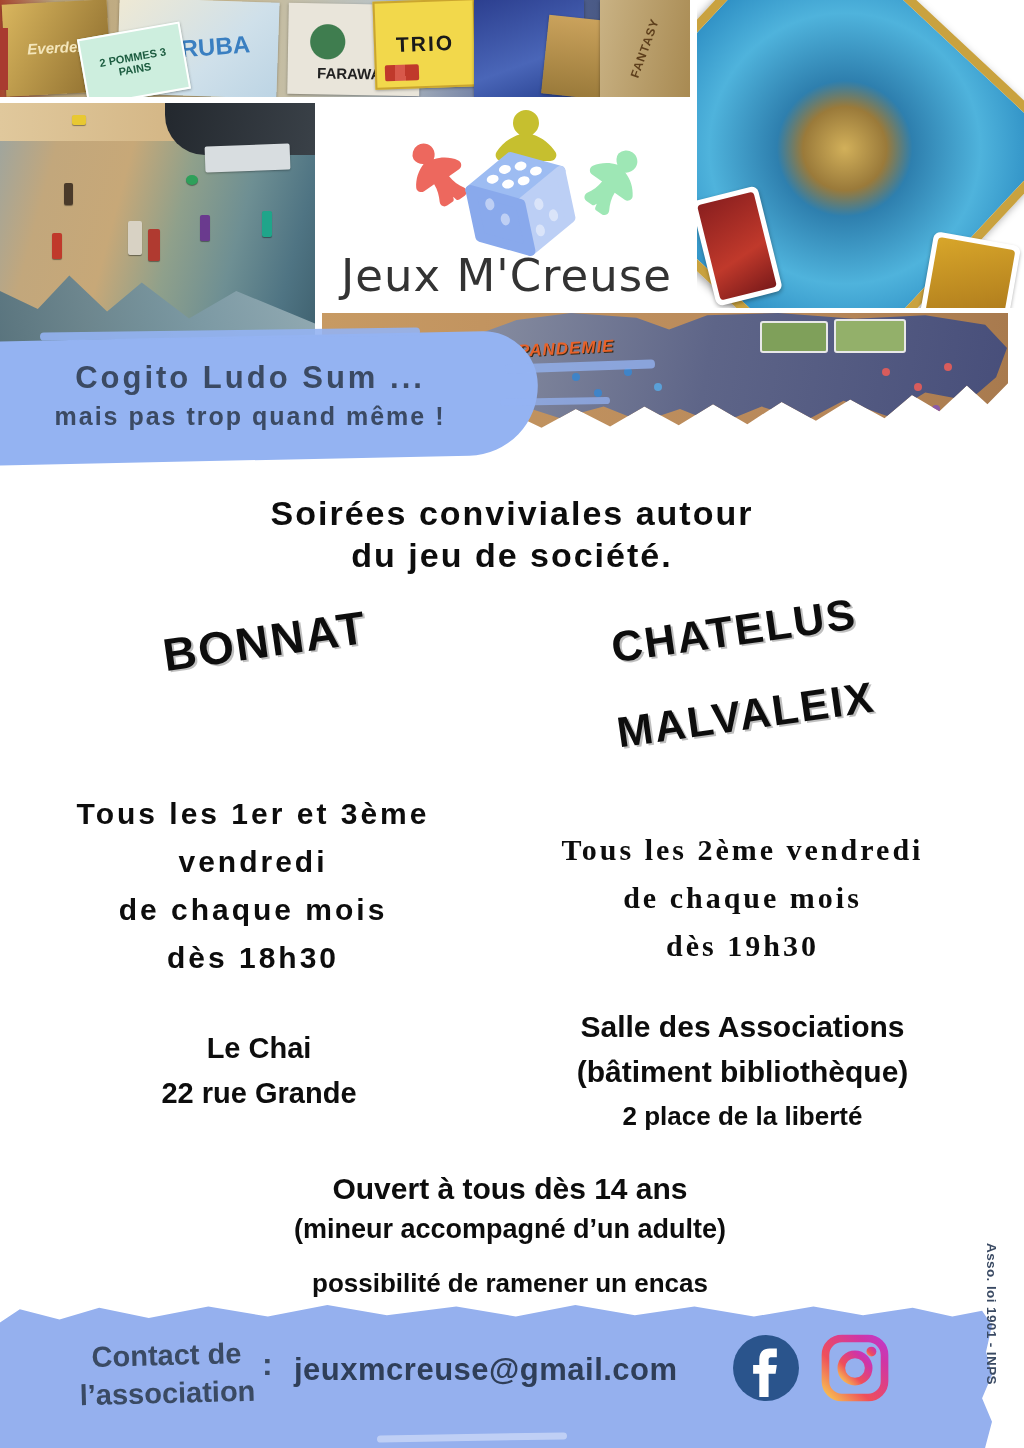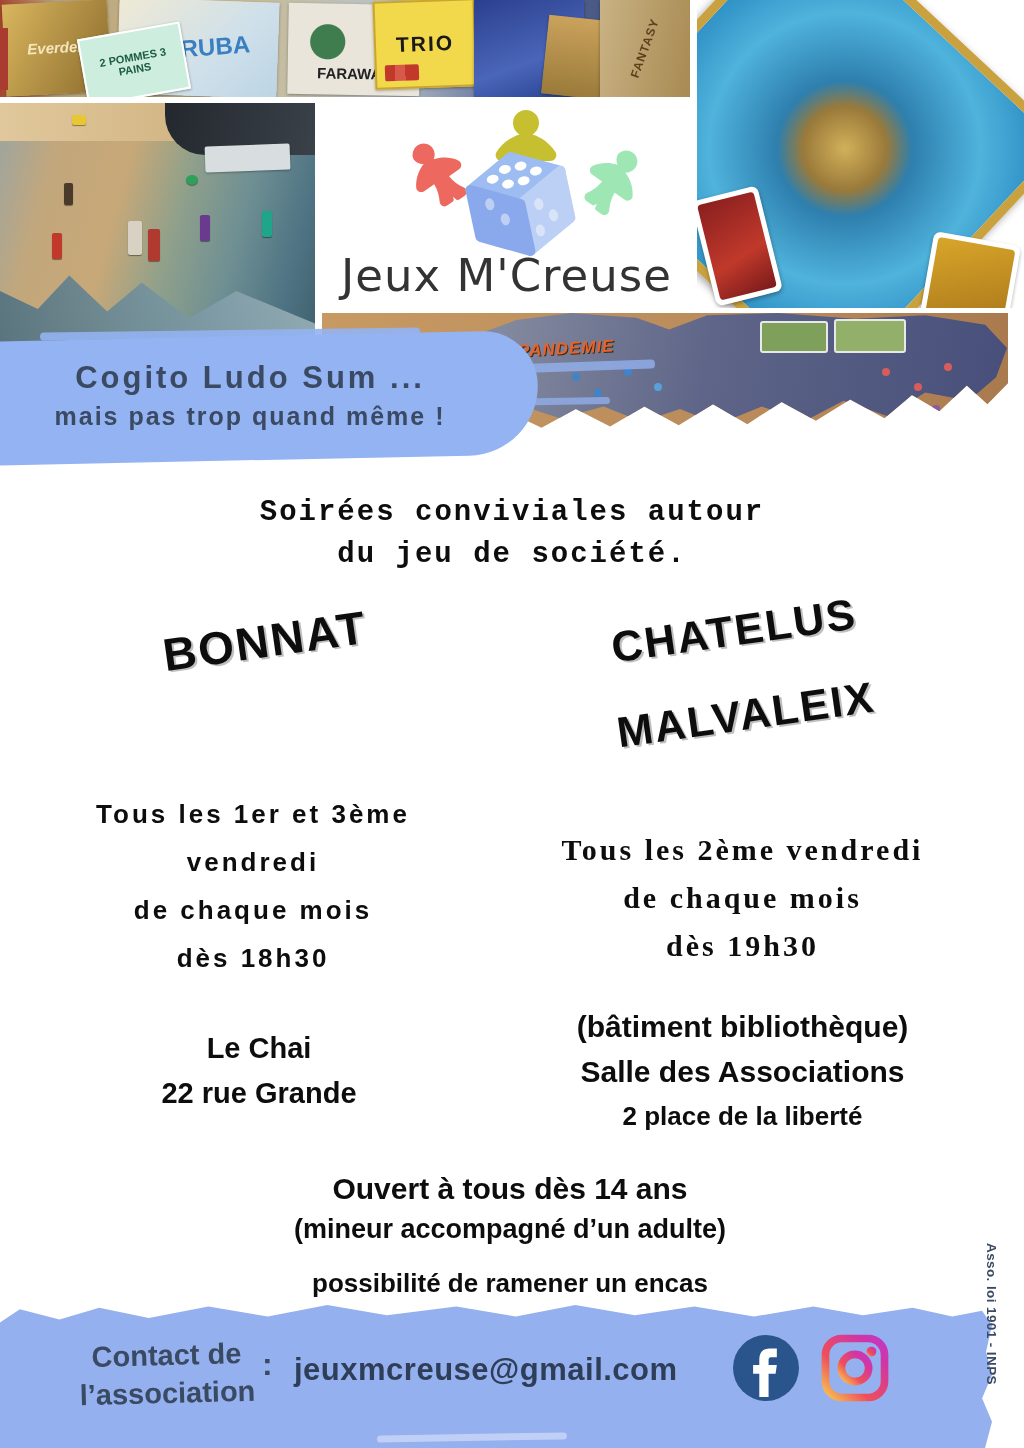--- a/index.html
+++ b/index.html
@@ -49,26 +49,26 @@
     border-radius:16px 70px 90px 22px;transform:rotate(-1.2deg);}
   .streak{position:absolute;background:rgba(148,179,242,.9);border-radius:4px;}
   .tagline1{left:0;top:360px;width:500px;text-align:center;font-weight:bold;font-size:31px;color:#3b4a63;letter-spacing:3px;}
   .tagline2{left:0;top:402px;width:500px;text-align:center;font-weight:bold;font-size:25px;color:#3b4a63;letter-spacing:2px;}
 
   .footer-band{left:0;top:1302px;width:992px;height:146px;background:#95b0ee;
     clip-path:polygon(0% 14%,2% 5%,6% 12%,10% 4%,15% 11%,21% 3%,27% 10%,33% 2%,39% 9%,46% 3%,52% 10%,58% 2%,64% 9%,70% 3%,76% 10%,82% 3%,87% 9%,92% 4%,96% 10%,99% 6%,100% 16%,99.4% 34%,100% 50%,99% 66%,100% 82%,99.3% 100%,0% 100%);}
   .footer-band::after{content:"";position:absolute;left:38%;bottom:7px;width:190px;height:7px;background:rgba(255,255,255,.4);transform:rotate(-1deg);border-radius:4px;}
 
   
-  .intro{left:122px;top:492px;width:780px;text-align:center;font-weight:bold;font-size:29px;letter-spacing:2px;color:#0d0d0d;line-height:42px;font-family:Liberation Mono, monospace;}
+  .intro{left:122px;top:492px;width:780px;text-align:center;font-weight:bold;font-size:34px;letter-spacing:2px;color:#0d0d0d;line-height:42px;}
   .title-left{left:60px;top:614px;width:410px;text-align:center;transform:rotate(-8deg);
     font-weight:800;font-size:46px;letter-spacing:2px;color:#0d0d0d;text-shadow:2px 2px 0 rgba(0,0,0,.25);}
   .title-right{left:518px;top:588px;width:444px;text-align:center;transform:rotate(-8deg);
     font-weight:800;font-size:43px;letter-spacing:2px;color:#0d0d0d;line-height:85px;text-shadow:2px 2px 0 rgba(0,0,0,.25);}
-  .sched-left{left:18px;top:790px;width:470px;text-align:center;font-weight:bold;font-size:26px;letter-spacing:3px;line-height:48px;color:#0d0d0d;}
+  .sched-left{left:18px;top:790px;width:470px;text-align:center;font-weight:bold;font-size:30px;letter-spacing:3px;line-height:48px;color:#0d0d0d;}
   .sched-right{left:505px;top:826px;width:475px;text-align:center;font-weight:bold;font-size:30px;letter-spacing:3px;line-height:48px;color:#0d0d0d;font-family:Liberation Serif, serif;}
   .venue-left{left:44px;top:1026px;width:430px;text-align:center;font-weight:bold;font-size:29px;line-height:45px;color:#0d0d0d;}
   .venue-right{left:510px;top:1004px;width:465px;text-align:center;font-weight:bold;font-size:30px;line-height:45px;color:#0d0d0d;}
   .venue-small{font-size:26px;}
   .note-age{left:180px;top:1172px;width:660px;text-align:center;font-weight:bold;font-size:30px;color:#0d0d0d;}
   .note-minor{left:180px;top:1214px;width:660px;text-align:center;font-weight:bold;font-size:27px;color:#0d0d0d;}
   .note-snack{left:180px;top:1268px;width:660px;text-align:center;font-weight:bold;font-size:26px;color:#0d0d0d;}
 
   .contact{left:52px;top:1336px;width:230px;text-align:center;font-weight:bold;font-size:29px;color:#3a4a63;line-height:38px;transform:rotate(-1.5deg);}
   .colon{left:262px;top:1346px;font-weight:bold;font-size:32px;color:#3a4a63;}
@@ -212,22 +212,22 @@
     <div>Tous les 2ème vendredi</div>
     <div>de chaque mois</div>
     <div>dès 19h30</div>
   </div>
 
   <div class="abs venue-left">
     <div>Le Chai</div>
     <div>22 rue Grande</div>
   </div>
   <div class="abs venue-right">
+    <div>Salle des Associations</div>
     <div>(bâtiment bibliothèque)</div>
-    <div>Salle des Associations</div>
     <div class="venue-small">2 place de la liberté</div>
   </div>
 
   <div class="abs note-age">Ouvert à tous dès 14 ans</div>
   <div class="abs note-minor">(mineur accompagné d’un adulte)</div>
   <div class="abs note-snack">possibilité de ramener un encas</div>
 
   <div class="abs footer-band"></div>
   <div class="abs contact">
     <div>Contact de</div>

